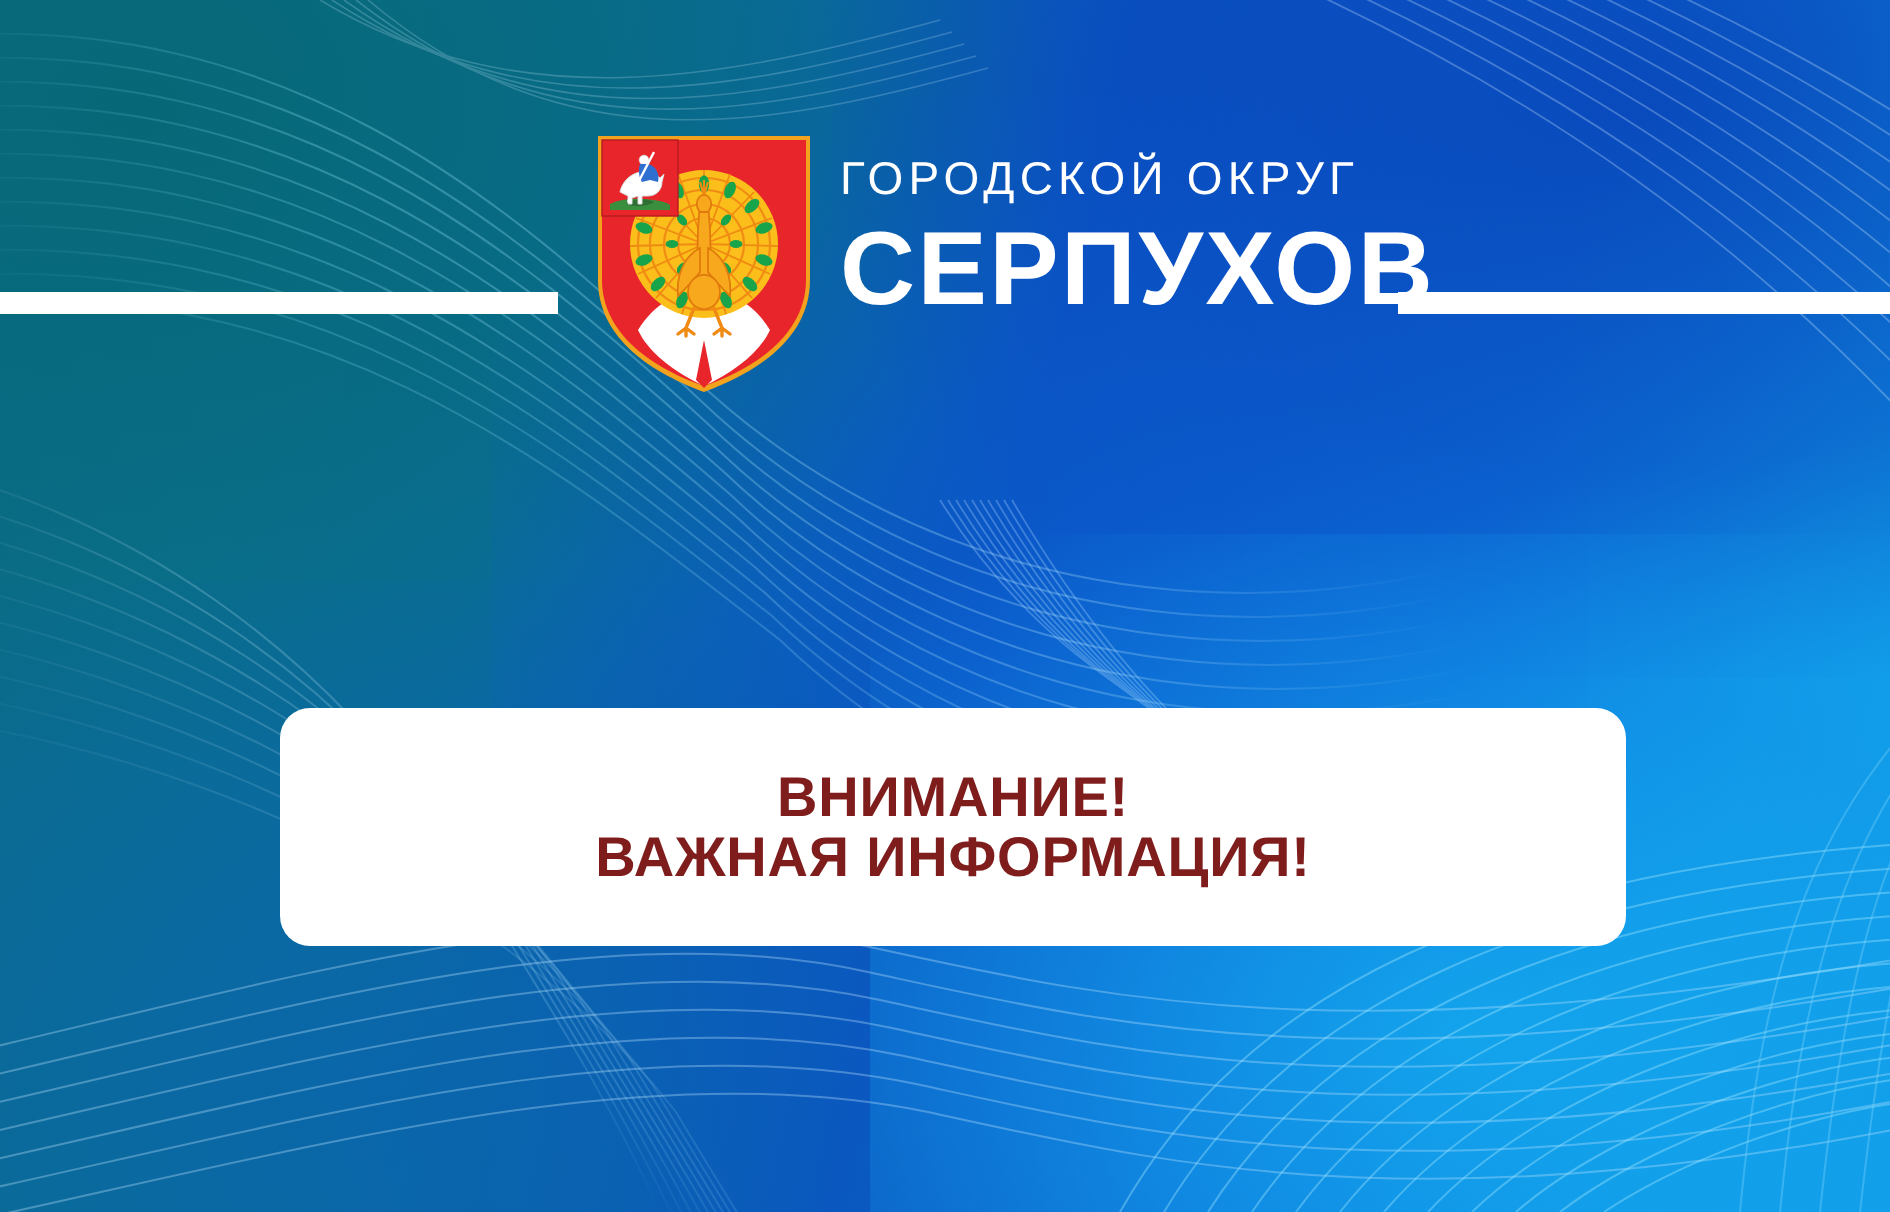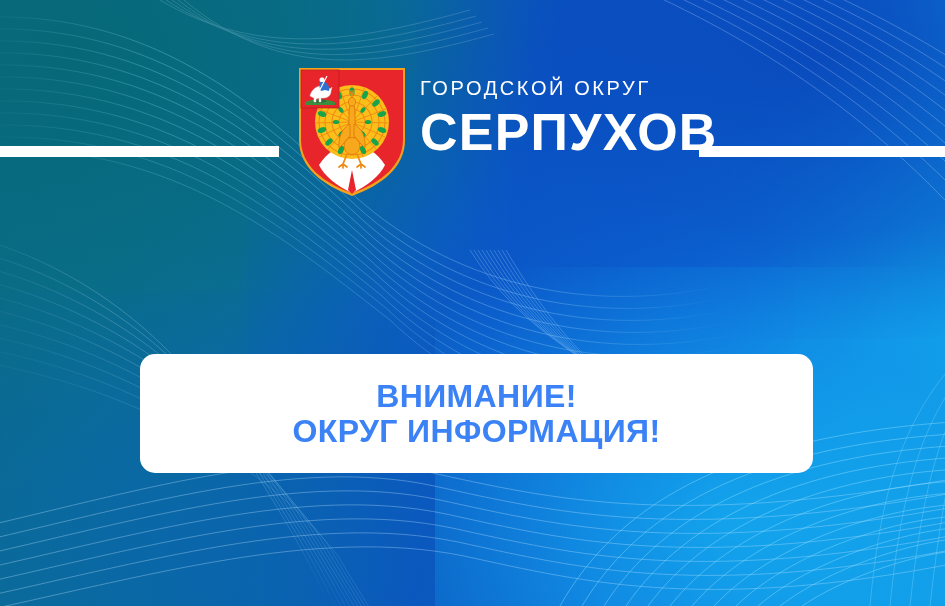--- a/index.html
+++ b/index.html
@@ -108,21 +108,21 @@
     height: 132px;
   }
 
   .titles {
     position: absolute;
     left: 420px;
     top: 22px;
     color: #ffffff;
   }
   .title-small {
-    font-size: 20px;
+    font-size: 23px;
     font-weight: 400;
     letter-spacing: 2.6px;
     line-height: 1;
     color: #ffffff;
     white-space: nowrap;
   }
   .title-large {
     margin-top: 8px;
     font-size: 52px;
     font-weight: 700;
@@ -140,23 +140,23 @@
     width: 673px;
     height: 119px;
     background: #ffffff;
     border-radius: 15px;
     display: flex;
     flex-direction: column;
     align-items: center;
     justify-content: center;
   }
   .card-line {
-    color: #3b82f6;
+    color: #7f1d1d;
     font-weight: 700;
-    font-size: 32px;
+    font-size: 28px;
     line-height: 1.07;
     letter-spacing: 0.4px;
     white-space: nowrap;
     text-align: center;
   }
 </style>
 </head>
 <body>
 
 <div id="banner">
@@ -394,16 +394,16 @@
     </svg>
 
     <div class="titles">
       <div class="title-small">ГОРОДСКОЙ ОКРУГ</div>
       <div class="title-large">СЕРПУХОВ</div>
     </div>
   </div>
 
   <div class="card">
     <div class="card-line">ВНИМАНИЕ!</div>
-    <div class="card-line">ОКРУГ ИНФОРМАЦИЯ!</div>
+    <div class="card-line">ВАЖНАЯ ИНФОРМАЦИЯ!</div>
   </div>
 
 </div>
 
 </body></html>

